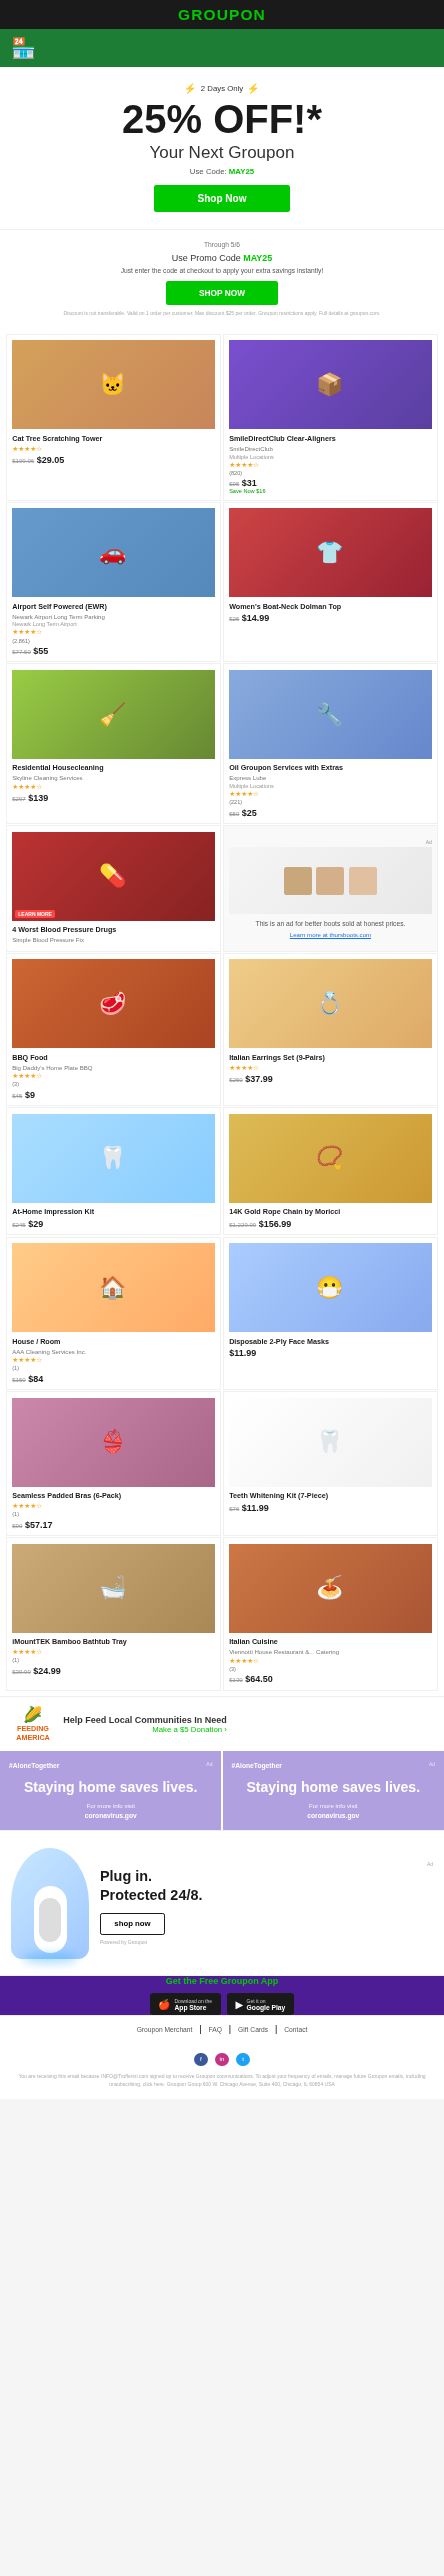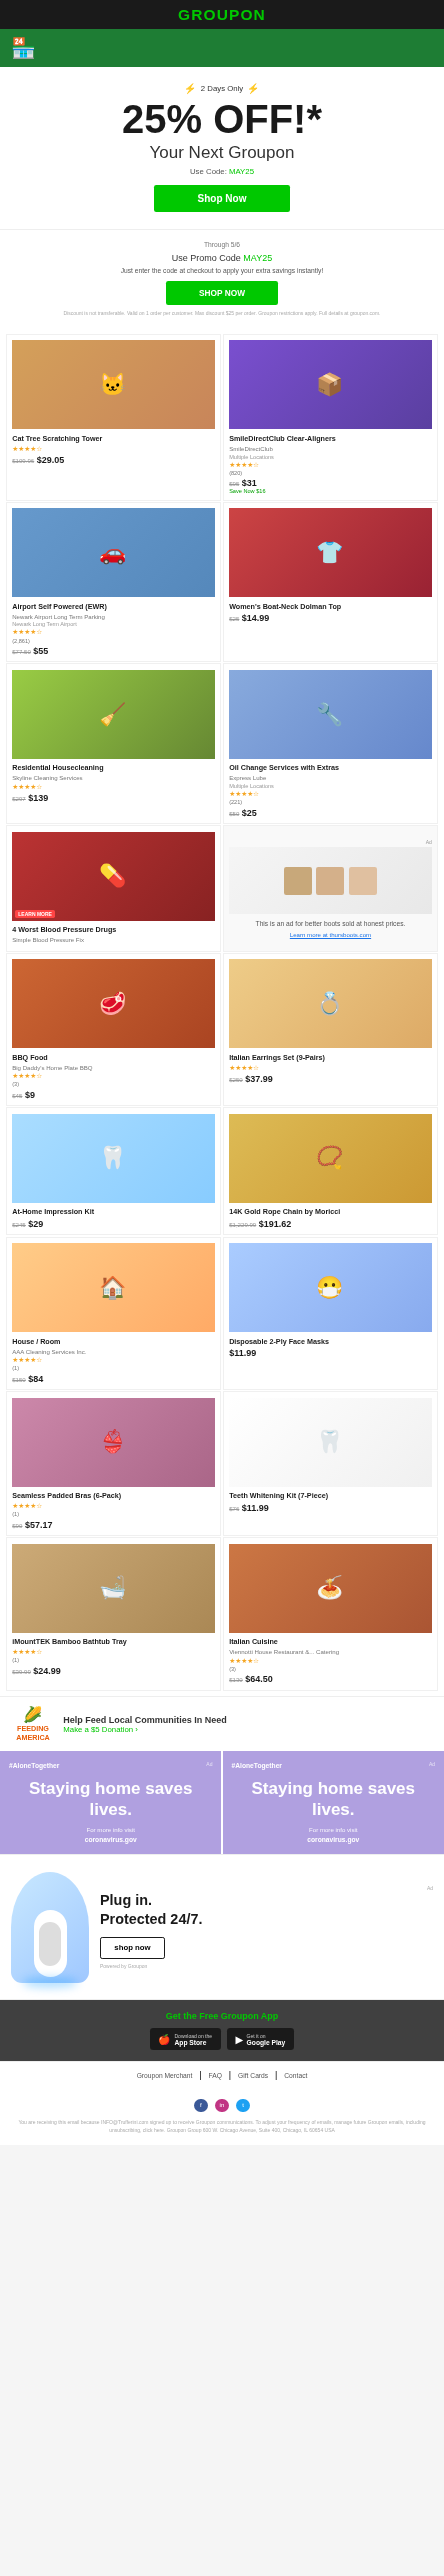--- a/index.html
+++ b/index.html
@@ -73,21 +73,21 @@
       color: #333;
       margin: 4.4px 0;
     }
     .promo-code-text {
       font-size: 7.8px;
       color: #555;
       margin-bottom: 9px;
     }
     .promo-code {
       color: #00c800;
-      font-weight: normal;
+      font-weight: bold;
     }
     .shop-now-btn {
       background: #00c800;
       color: white;
       border: none;
       padding: 7.8px 44px;
       font-size: 10px;
       font-weight: bold;
       border-radius: 2.2px;
       cursor: pointer;
@@ -270,20 +270,21 @@
       min-width: 44px;
     }
     .feeding-logo .fa-big {
       font-size: 15.5px;
       display: block;
       color: #e85d0a;
     }
     .feeding-text {
       font-size: 7.8px;
       color: #333;
+      text-align: right;
     }
     .feeding-text strong {
       display: block;
       font-size: 9px;
     }
 
     
     .psa-row {
       display: grid;
       grid-template-columns: 1fr 1fr;
@@ -301,21 +302,21 @@
       color: white;
       margin-bottom: 5.6px;
     }
     .psa-ad-tag {
       font-size: 5px;
       color: rgba(255,255,255,0.7);
       float: right;
       margin-top: -10px;
     }
     .psa-title {
-      font-size: 17px;
+      font-size: 14px;
       font-weight: bold;
       color: white;
       line-height: 1.2;
       margin-bottom: 5.6px;
     }
     .psa-subtitle {
       font-size: 6.1px;
       color: rgba(255,255,255,0.9);
       margin-bottom: 3.3px;
     }
@@ -386,23 +387,22 @@
       cursor: pointer;
     }
     .simplisafe-powered {
       font-size: 5px;
       color: #aaa;
       margin-top: 4.4px;
     }
 
     
     .app-section {
-      background: #404040;
-      text-align: center;
-      padding: 11px;
+      background: #4c1d95;
+      text-align: center;
       border-top: 0.6px solid #eee;
     }
     .app-title {
       font-size: 9px;
       color: #00c800;
       font-weight: bold;
       margin-bottom: 6.7px;
     }
     .app-badges {
       display: flex;
@@ -582,21 +582,21 @@
       <div class="product-merchant">Skyline Cleaning Services</div>
 
       <div class="stars">★★★★☆</div>
       <div class="price-block"><span class="price-original">$297</span> <span class="price-current">$139</span></div>
     </div>
       <div class="product-card">
       <div class="product-img-placeholder img-oil-change">
         <div class="product-img-label" style="font-size:22px;">🔧</div>
 
       </div>
-      <div class="product-title">Oil Change Services with Extras</div>
+      <div class="product-title">Oil Groupon Services with Extras</div>
       <div class="product-merchant">Express Lube</div>
       <div class="product-location">Multiple Locations</div>
       <div class="stars">★★★★☆</div>
         <div class="review-count">(221)</div>
       <div class="price-block"><span class="price-original">$50</span> <span class="price-current">$25</span></div>
     </div>
       <div class="product-card">
       <div class="product-img-placeholder img-blood-pressure">
         <div class="product-img-label" style="font-size:22px;">💊</div>
         <div class="bp-badge">LEARN MORE</div>
@@ -648,21 +648,21 @@
 
       <div class="price-block"><span class="price-original">$245</span> <span class="price-current">$29</span></div>
     </div>
       <div class="product-card">
       <div class="product-img-placeholder img-gold-chain">
         <div class="product-img-label" style="font-size:22px;">📿</div>
 
       </div>
       <div class="product-title">14K Gold Rope Chain by Moricci</div>
 
-      <div class="price-block"><span class="price-original">$1,229.99</span> <span class="price-current">$191.62</span></div>
+      <div class="price-block"><span class="price-original">$1,229.99</span> <span class="price-current">$156.99</span></div>
     </div>
       <div class="product-card">
       <div class="product-img-placeholder img-house-room">
         <div class="product-img-label" style="font-size:22px;">🏠</div>
 
       </div>
       <div class="product-title">House / Room</div>
       <div class="product-merchant">AAA Cleaning Services Inc.</div>
 
       <div class="stars">★★★★☆</div>
@@ -761,21 +761,21 @@
   <div class="simplisafe-device">
     <div style="width:33px;height:67px;background:white;border-radius:16.7px;display:flex;align-items:center;justify-content:center;">
       <div style="width:22px;height:44px;background:#ddd;border-radius:11px;"></div>
     </div>
     <div class="simplisafe-glow"></div>
   </div>
   <div class="simplisafe-content">
     <div style="font-size:5px;color:#aaa;text-align:right;">Ad</div>
     <div class="simplisafe-headline">
       <div>Plug in.</div>
-      <div>Protected 24/7.</div>
+      <div>Protected 24/8.</div>
     </div>
     <button class="simplisafe-cta">shop now</button>
     <div class="simplisafe-powered">Powered by Groupon</div>
   </div>
 </div>
 
 <div class="app-section">
   <div class="app-title">Get the Free Groupon App</div>
   <div class="app-badges">
     <div class="app-badge">

